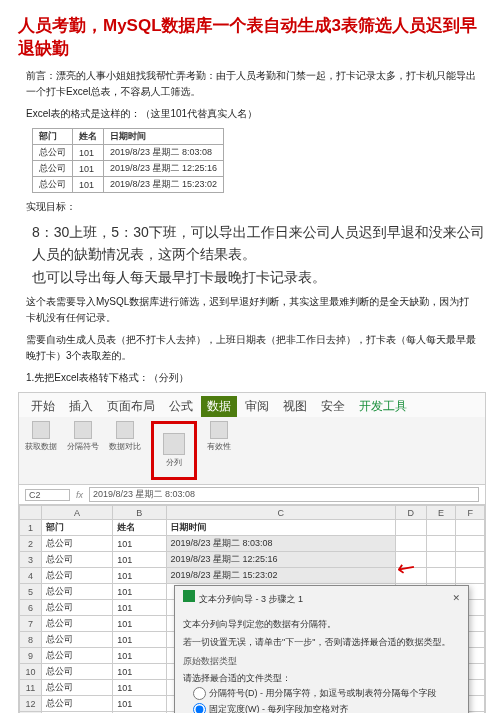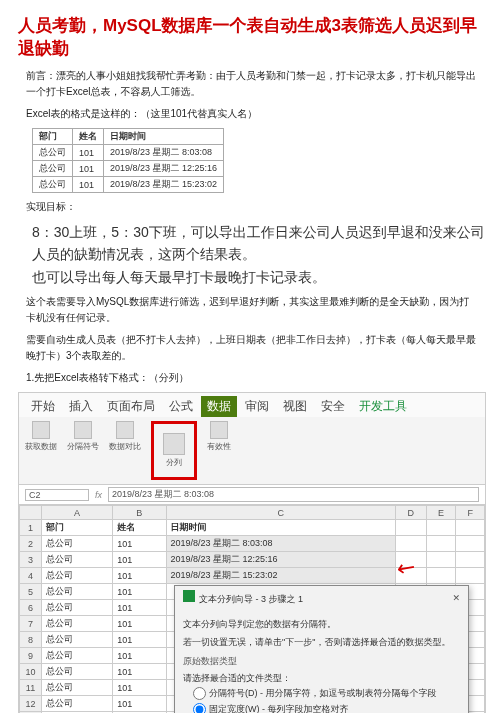--- a/index.html
+++ b/index.html
@@ -28,21 +28,21 @@
   .ribbon-tabs { display: flex; gap: 2px; padding: 3px 6px 0 6px; background: #fafafa; align-items: flex-end; }
   .ribbon-tab { padding: 2px 6px; color: #444; font-size: 12px; }
   .ribbon-tab.active { background: #4d7c0f; color: #fff; }
   .ribbon-tab.last { color: #1a8f3c; }
   .ribbon-body { display: flex; padding: 4px 6px; gap: 10px; border-bottom: 1px solid #ccc; background: #f4f4f4; }
   .rb-grp { display: flex; flex-direction: column; align-items: center; font-size: 8px; color: #555; gap: 2px; }
   .rb-icon { width: 18px; height: 18px; background: #ddd; border: 1px solid #bbb; }
   .rb-hl { border: 3px solid #d80000; padding: 9px; }
   .rb-hl .rb-icon { width: 22px; height: 22px; }
   .fx-bar { display: flex; align-items: center; padding: 2px 6px; background: #fff; border-bottom: 1px solid #ccc; gap: 6px; font-size: 9px; color: #555; }
-  .fx-cell { width: 64px; border: 1px solid #bbb; padding: 0 3px; background: #fff; }
+  .fx-cell { width: 45px; border: 1px solid #bbb; padding: 0 3px; background: #fff; }
   .fx-fx { font-style: italic; color: #888; }
   .fx-val { flex: 1; border: 1px solid #bbb; padding: 0 3px; background: #fff; }
   .sheet { position: relative; }
   .grid { border-collapse: collapse; width: 100%; font-size: 9px; background: #fff; }
   .grid th, .grid td { border: 1px solid #ccc; padding: 1px 4px; height: 14px; }
   .grid th { background: #eee; font-weight: normal; color: #555; text-align: center; }
   .grid .rownum { background: #eee; text-align: center; color: #555; width: 22px; }
   .grid .hdr { font-weight: bold; }
   .sel-range { background: #e8e8e8; }
   .arrow { position: absolute; top: 50px; right: 70px; color: #d80000; font-size: 22px; transform: rotate(35deg); }

